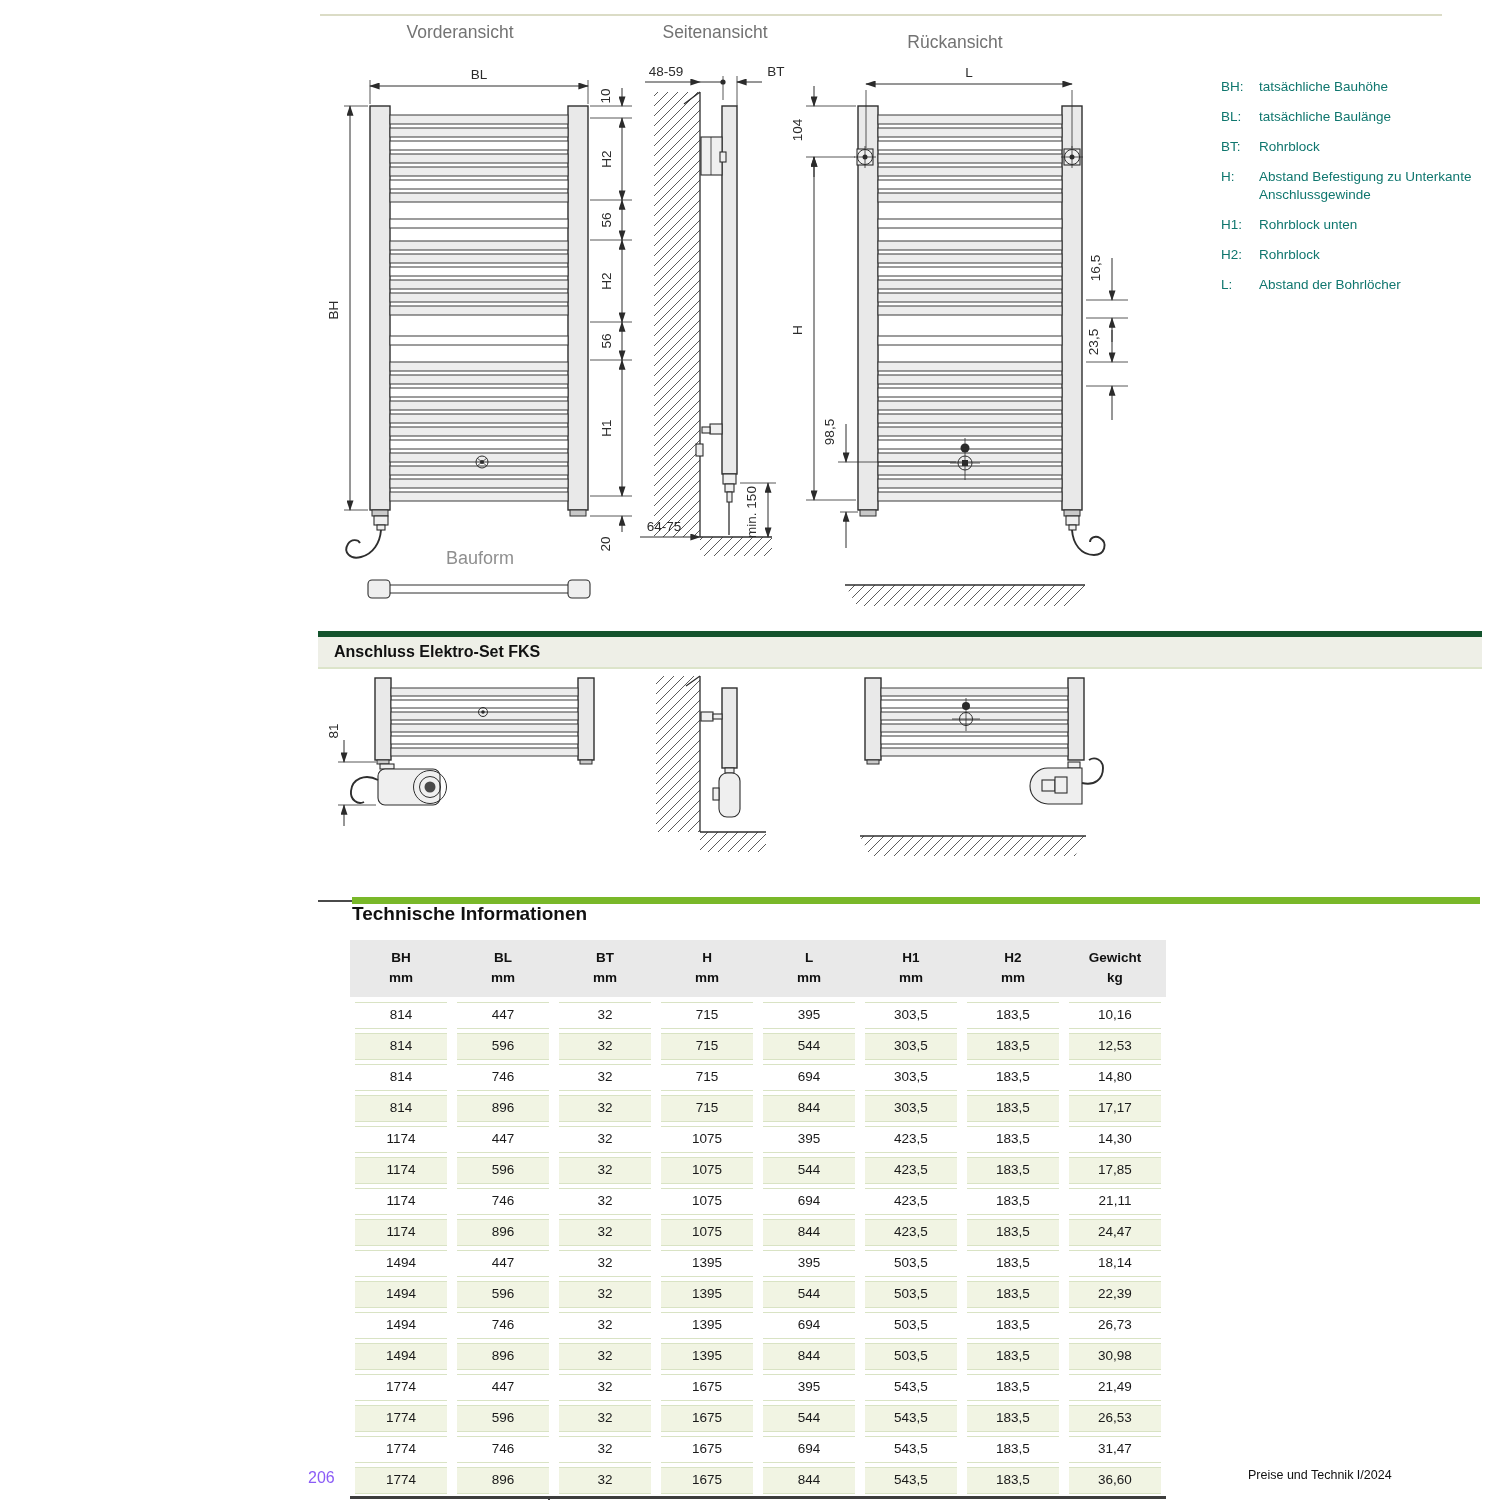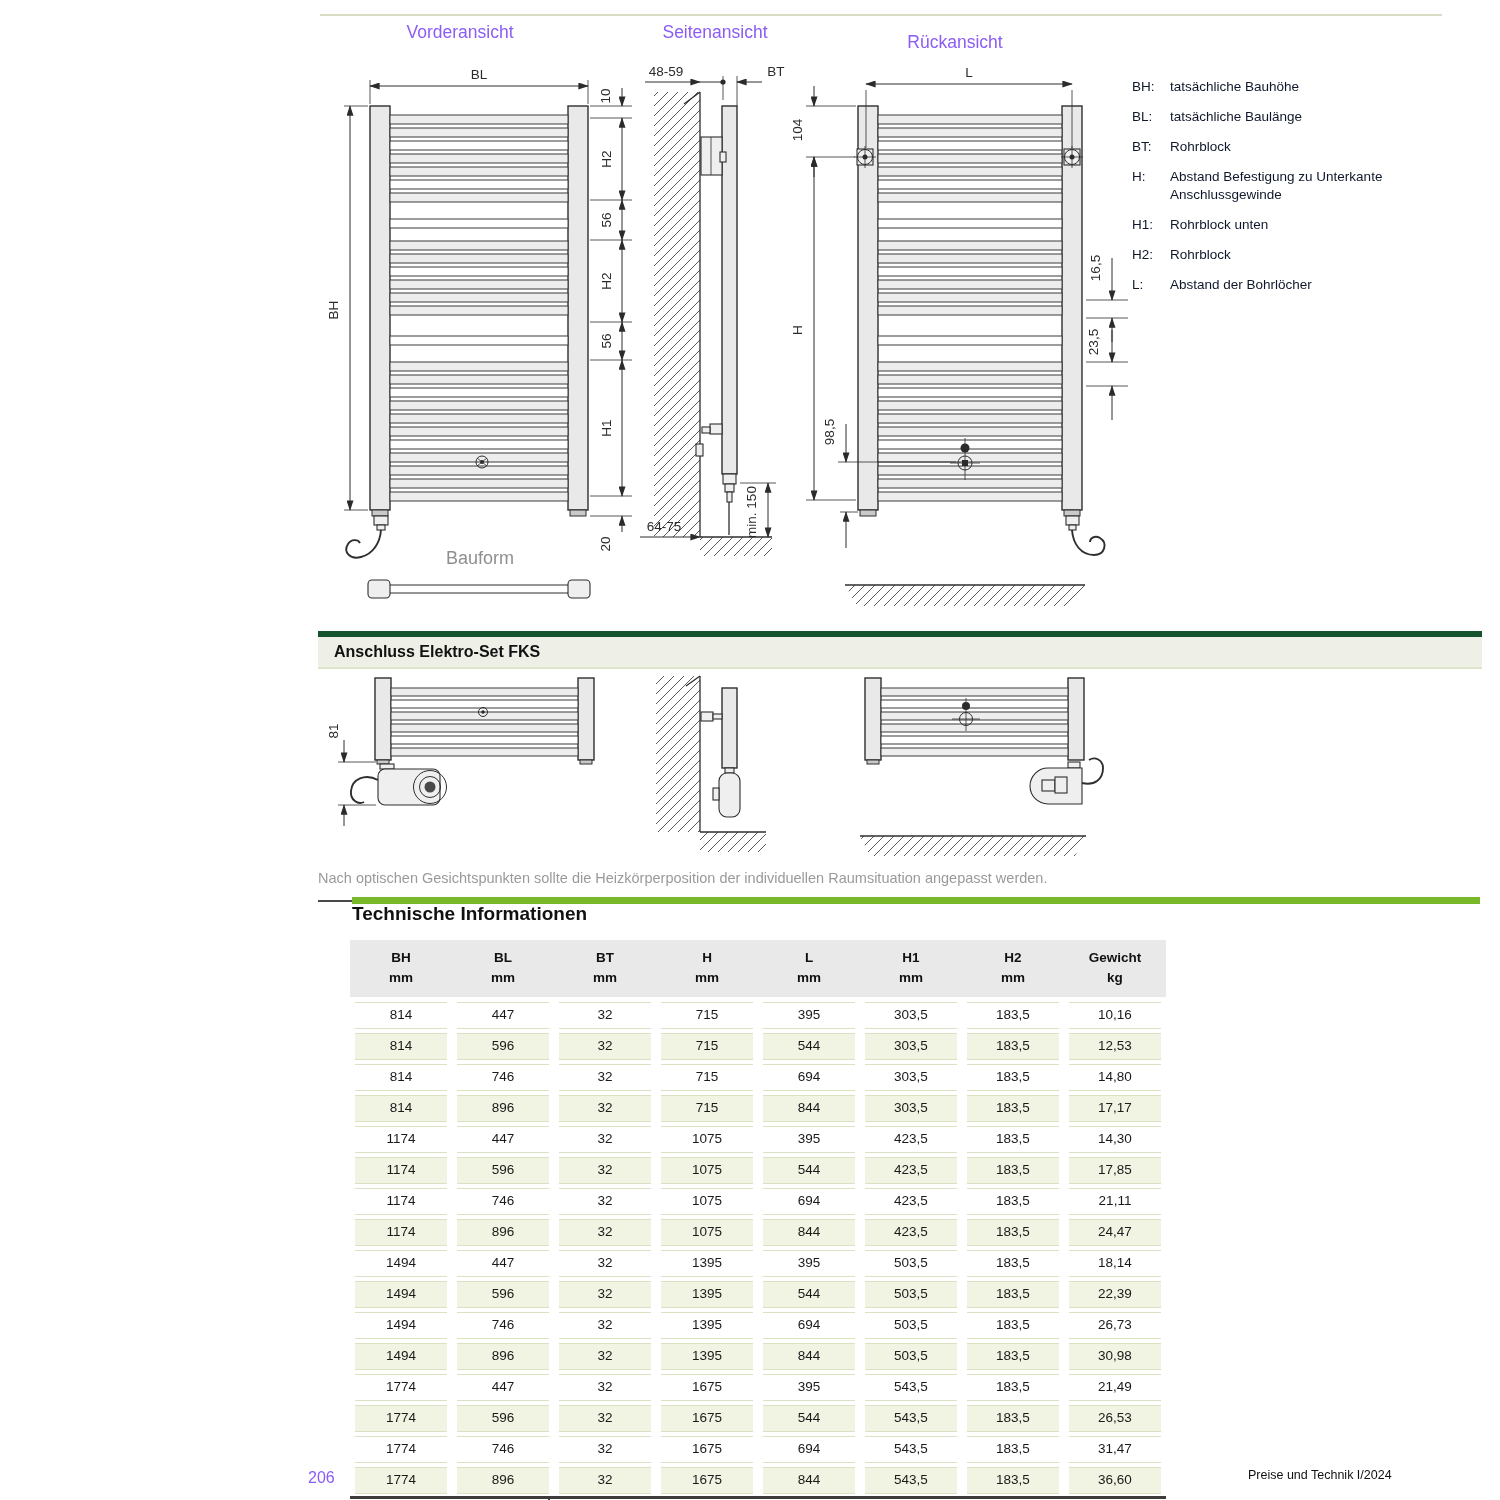--- a/index.html
+++ b/index.html
@@ -1,23 +1,23 @@
 <!DOCTYPE html>
 <html><head>
 <meta charset="utf-8">
 <style>
   html,body{margin:0;padding:0;background:#fff;}
   .page{position:relative;width:1500px;height:1500px;background:#fff;overflow:hidden;
         font-family:"Liberation Sans",sans-serif;color:#2b2b2b;}
   .abs{position:absolute;}
   .topline{left:320px;top:14px;width:1122px;height:2px;background:#dbdcc6;}
-  .viewtitle{font-size:17.5px;color:#8b5cf6;text-align:center;}
+  .viewtitle{font-size:17.5px;color:#737373;text-align:center;}
   .baulabel{font-size:18px;color:#8f8f8f;text-align:center;}
   
-  .legend{left:1132px;top:78px;width:262px;font-size:13.5px;color:#0f172a;}
+  .legend{left:1221px;top:78px;width:262px;font-size:13.5px;color:#0f766e;}
   .lrow{display:grid;grid-template-columns:36px 1fr;column-gap:2px;margin-bottom:12px;line-height:18px;}
   
   .ebar{left:318px;top:631px;width:1164px;height:30px;background:#eeefe7;
         border-top:6px solid #14532d;border-bottom:2px solid #dce4ca;
         display:flex;align-items:center;}
   .ebar .t{font-size:16px;font-weight:bold;color:#111;padding-left:16px;}
   .note{left:318px;top:870px;font-size:14.5px;color:#9a9a9a;}
   .gline-dark{left:318px;top:900px;width:34px;height:2px;background:#4a4a4a;}
   .gline{left:352px;top:897px;width:1128px;height:7px;}
   .techtitle{left:352px;top:903px;font-size:19px;font-weight:bold;color:#111;}
@@ -392,21 +392,20 @@
         <rect class="fit" x="1055" y="777" width="12" height="16"></rect>
         <path class="cable" d="M1082,783 c13,3 21,-4 21,-15 c0,-8 -8,-12 -14,-8"></path>
       </g>
       <g>
         <polygon points="860,836 1086,836 1075,856 870,856" fill="url(#hatch2)"></polygon>
         <path class="ln" d="M860,836 H1086"></path>
       </g>
     </g>
   </svg>
 
-  <div class="abs note">Nach optischen Gesichtspunkten sollte die Heizkörperposition der individuellen Raumsituation angepasst werden.</div>
 
   <div class="abs gline-dark"></div>
   <div class="abs gline" style="background: rgb(121, 184, 41);"></div>
 
   <div class="abs techtitle">Technische Informationen</div>
 
   <div class="abs thead" style="background:#e9e9e9;">
       <div class="hcell">
         <div class="hlabel">BH</div>
         <div class="hunit">mm</div>

